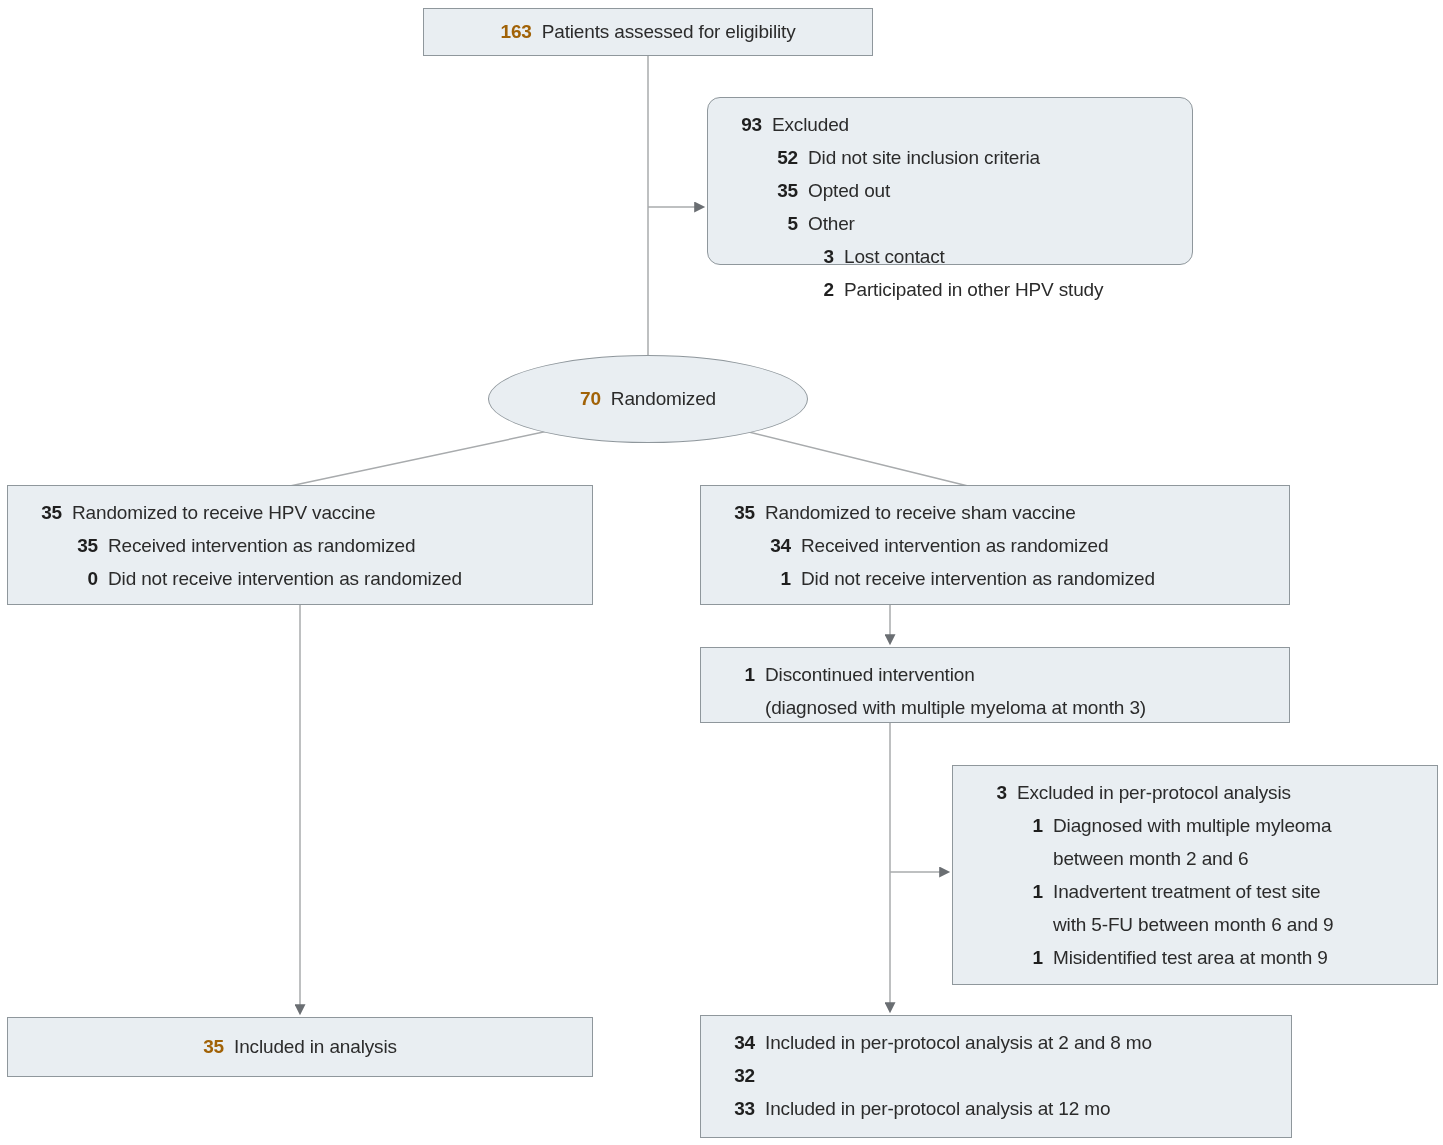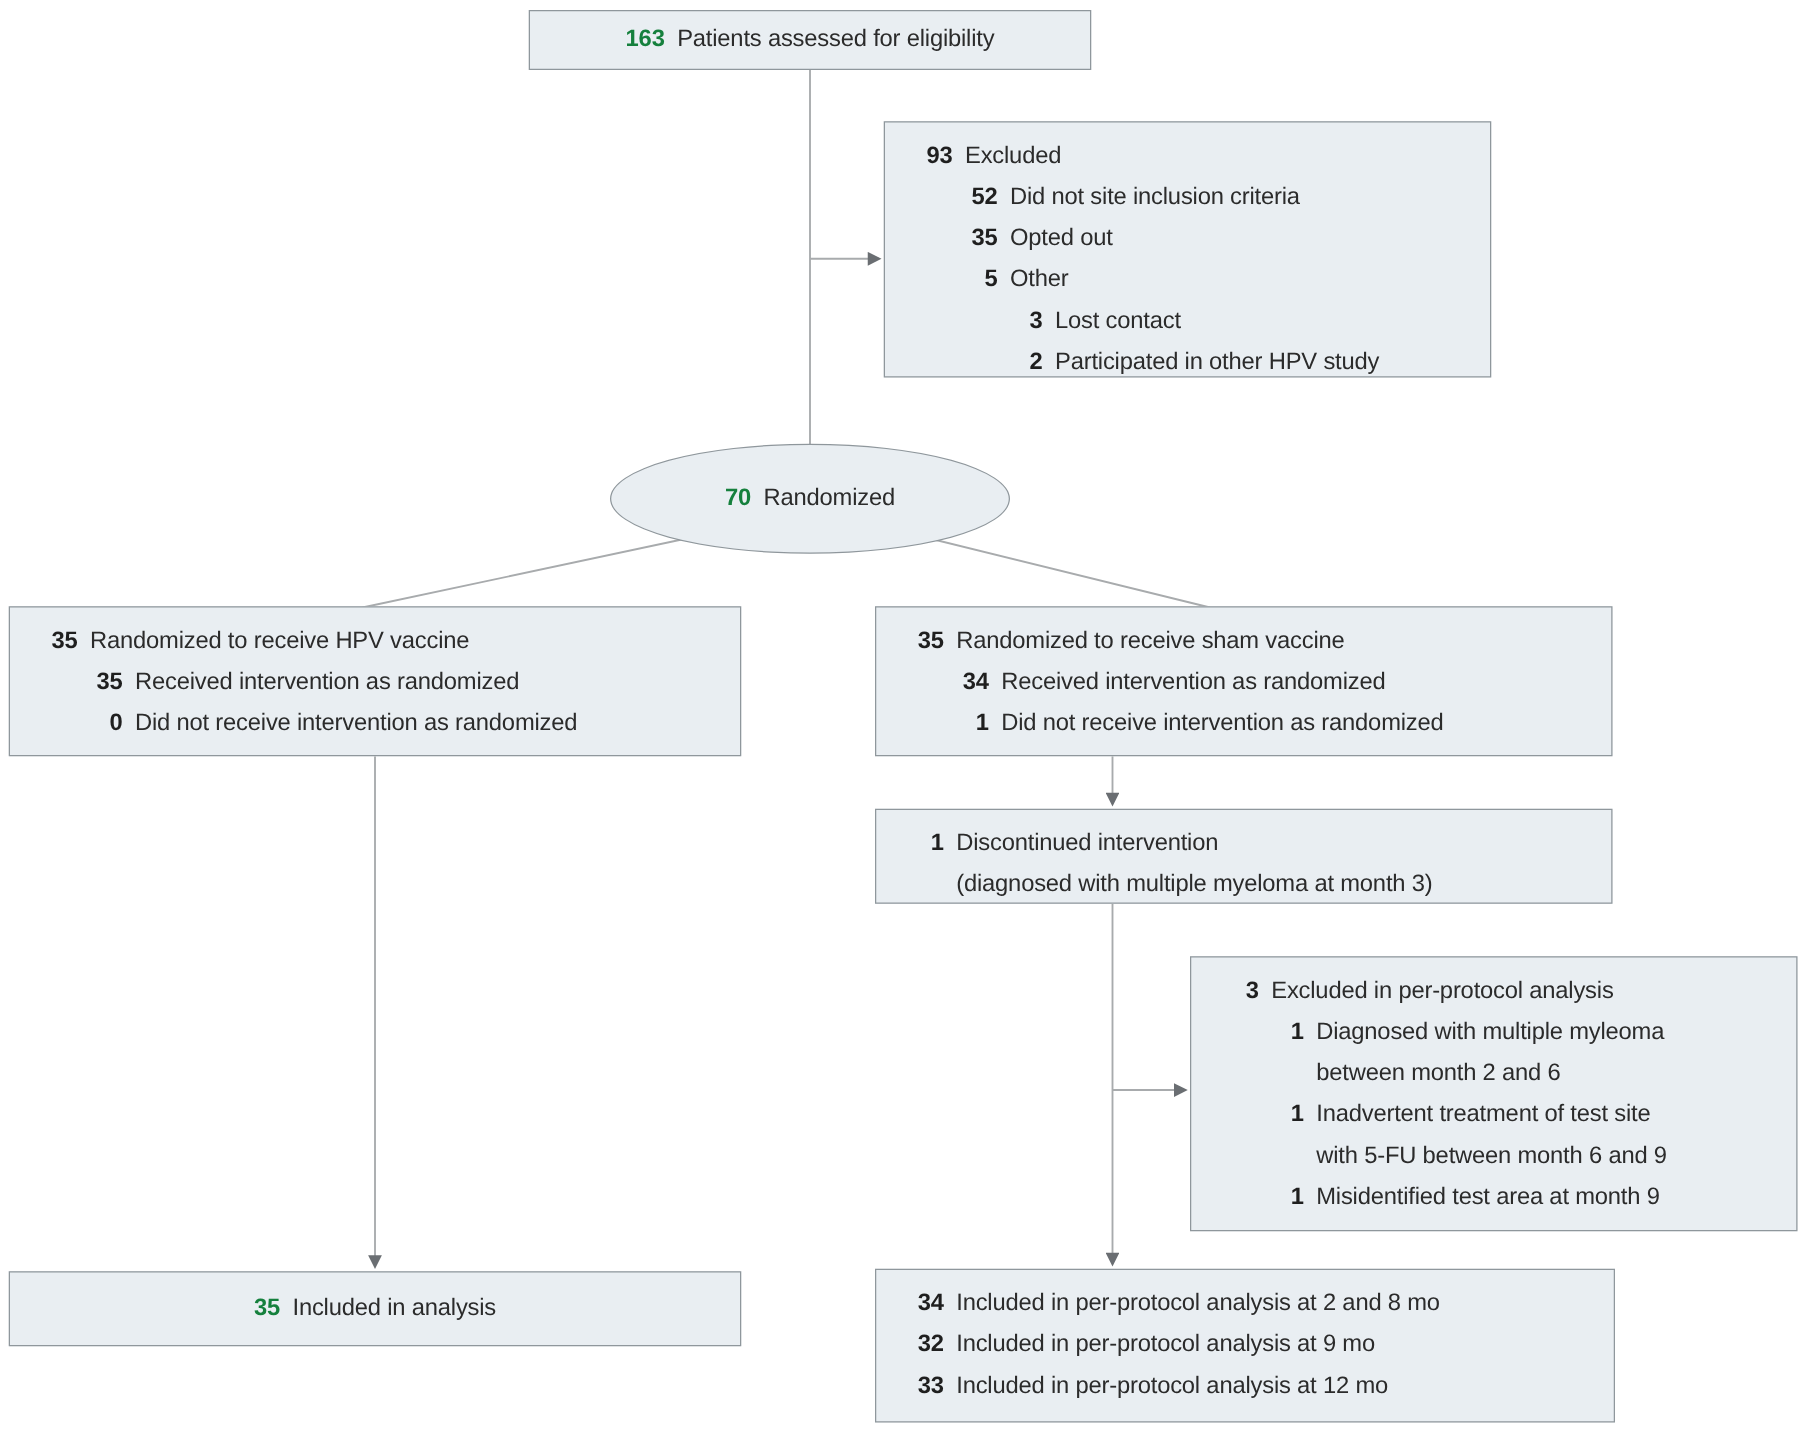--- a/index.html
+++ b/index.html
@@ -38,29 +38,29 @@
   .row .txt { white-space: pre-line; }
   .center-line {
     display: flex;
     justify-content: center;
     align-items: center;
     gap: 10px;
     width: 100%;
     height: 100%;
     line-height: 24px;
   }
-  .center-line .num { font-weight: 700; color: #15803d; }
+  .center-line .num { font-weight: 700; color: #a16207; }
   .indent-1 { padding-left: 36px; }
   .indent-2 { padding-left: 72px; }
   .ellipse {
     border-radius: 50%;
   }
   
   #box-assessed      { left: 423px; top: 8px;    width: 450px; height: 48px; }
-  #box-excluded      { left: 707px; top: 97px;   width: 486px; height: 205px; }
+  #box-excluded      { left: 707px; top: 97px;   width: 486px; height: 168px; border-radius: 13px; }
   #ellipse-randomized{ left: 488px; top: 355px;  width: 320px; height: 88px; }
   #box-hpv-arm       { left: 7px;   top: 485px;  width: 586px; height: 120px; }
   #box-sham-arm      { left: 700px; top: 485px;  width: 590px; height: 120px; }
   #box-discontinued  { left: 700px; top: 647px;  width: 590px; height: 76px; }
   #box-pp-excluded   { left: 952px; top: 765px;  width: 486px; height: 220px; }
   #box-hpv-analysis  { left: 7px;   top: 1017px; width: 586px; height: 60px; }
   #box-pp-analysis   { left: 700px; top: 1015px; width: 592px; height: 123px; }
 </style>
 </head>
 <body>
@@ -197,21 +197,20 @@
     </div>
   </div>
 
   <div class="node pad" id="box-pp-analysis">
     <div class="row indent-0">
       <span class="num">34</span>
       <span class="txt">Included in per-protocol analysis at 2 and 8 mo</span>
     </div>
     <div class="row indent-0">
       <span class="num">32</span>
-      <span class="txt">Included in per-protocol analysis at 9 mo</span>
     </div>
     <div class="row indent-0">
       <span class="num">33</span>
       <span class="txt">Included in per-protocol analysis at 12 mo</span>
     </div>
   </div>
 
 </div>
 
 </body></html>

